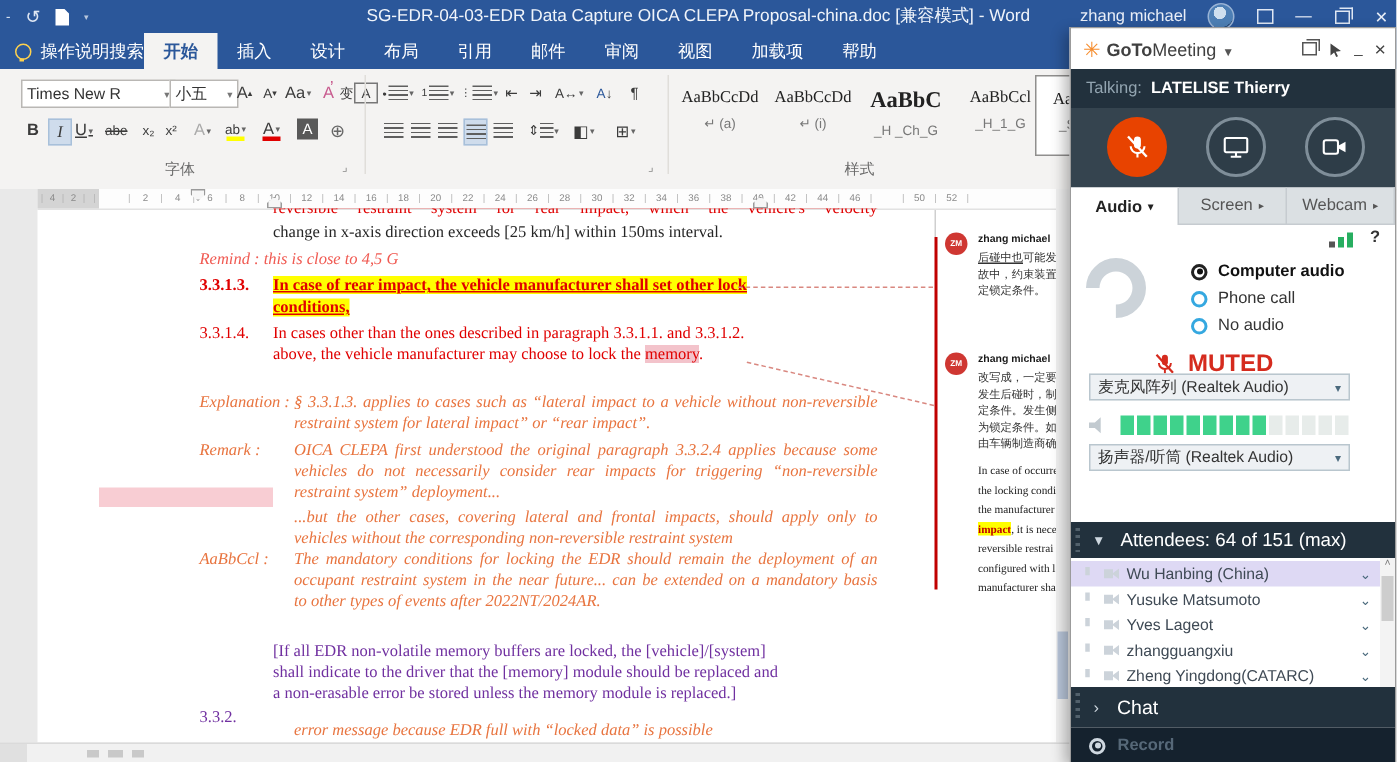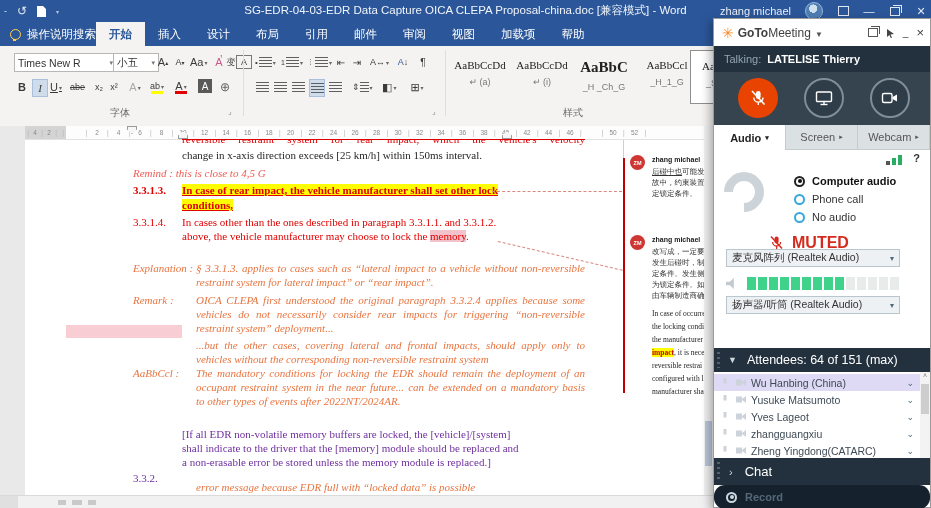--- a/index.html
+++ b/index.html
@@ -125,21 +125,21 @@
   .att-row .nm{margin-left:5px;white-space:nowrap;overflow:hidden;flex:1;}
   .att-row .chev{color:#4b6a7d;font-size:9px;margin-right:6px;}
   .mini-ico{width:10px;height:10px;margin-left:6px;position:relative;}
   .mini-mic{background:#ccd3da;clip-path:polygon(35% 0,65% 0,65% 60%,35% 60%);}
   .mini-mic:after{content:"";position:absolute;left:15%;top:65%;width:70%;height:2px;background:#ccd3da;}
   .mini-cam{background:#ccd3da;clip-path:polygon(0 20%,60% 20%,60% 45%,100% 15%,100% 85%,60% 55%,60% 80%,0 80%);}
   #att-scroll{position:absolute;right:0;top:0;width:10px;height:86px;background:#f3f3f3;font-size:7px;color:#777;text-align:center;}
   #att-thumb{position:absolute;right:1px;top:12px;width:8px;height:30px;background:#cdcdcd;}
   #chat-header{position:absolute;left:0;top:439px;width:100%;height:27px;background:#22313d;color:#fff;display:flex;align-items:center;font-size:13px;}
   #chat-header .chev{margin:0 12px 0 15px;font-size:11px;color:#cfd8e0;}
-  #record-bar{position:absolute;left:0;top:466px;width:100%;height:24px;background:#15222e;display:flex;align-items:center;border-radius:11px;}
+  #record-bar{position:absolute;left:0;top:466px;width:100%;height:24px;background:#15222e;display:flex;align-items:center;}
   #rec-ico{width:11px;height:11px;border-radius:50%;border:2px solid #cfd8e0;box-sizing:border-box;margin:0 8px 0 12px;position:relative;}
   #rec-ico:after{content:"";position:absolute;left:1.5px;top:1.5px;width:4px;height:4px;border-radius:50%;background:#cfd8e0;}
   #record-bar .lab{color:#566878;font-weight:bold;font-size:11px;}
 </style>
 </head>
 <body>
 
 <div id="titlebar">
   <div id="qat">
     <span style="font-size:9px;">-</span>

